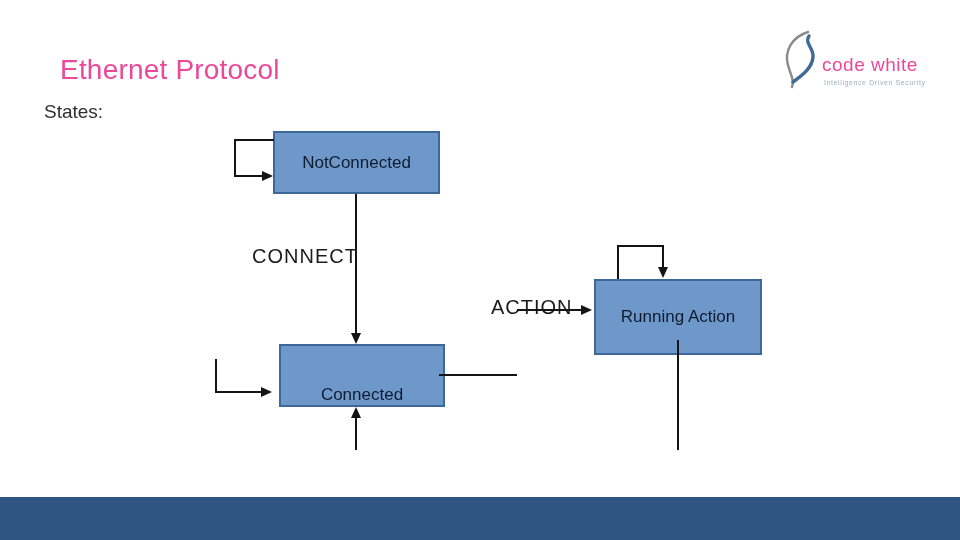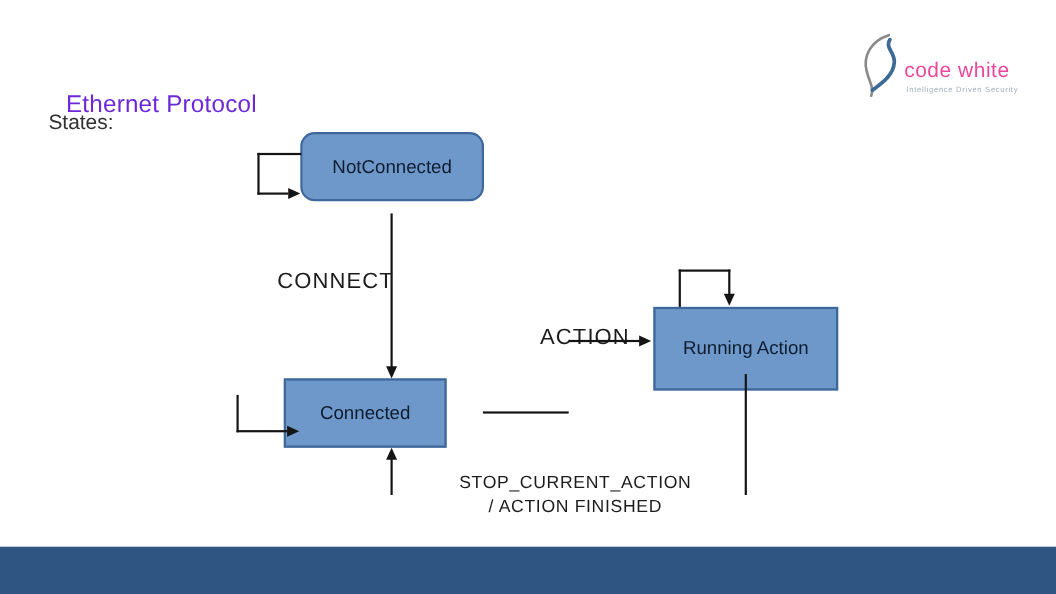--- a/index.html
+++ b/index.html
@@ -1,35 +1,35 @@
 <!DOCTYPE html>
 <html><head>
 <meta charset="utf-8">
 <style>
   html,body{margin:0;padding:0;background:#e8e8e8;}
   .slide{
     position:relative;width:960px;height:540px;background:#ffffff;
     font-family:"Liberation Sans","DejaVu Sans",sans-serif;overflow:hidden;
   }
   .abs{position:absolute;}
-  .page-title{left:60px;top:54px;font-size:22px;color:#6d28d9;letter-spacing:.2px;margin-top:28px;}
+  .page-title{left:60px;top:54px;font-size:28px;color:#ec4899;letter-spacing:.2px;}
   .subtitle{left:44px;top:101px;font-size:19px;color:#303030;}
   
   .logo{left:780px;top:28px;width:150px;height:66px;}
   .logo svg{position:absolute;left:0;top:0;}
   .logo-brand{position:absolute;left:42px;top:26px;font-size:19px;color:#ec4899;letter-spacing:.5px;}
   .logo-tagline{position:absolute;left:44px;top:51px;font-size:7px;color:#9fb0bc;letter-spacing:.6px;}
   
   .state-box{
     background:#6e98c9;border:2px solid #3f689a;box-sizing:border-box;
     display:flex;align-items:center;justify-content:center;
     font-size:17px;color:#0f1c30;
   }
-  .box-nc{left:273px;top:120px;width:167px;height:63px;border-radius:13px;}
-  .box-c{left:258px;top:344px;width:148px;height:63px;}
+  .box-nc{left:273px;top:131px;width:167px;height:63px;}
+  .box-c{left:279px;top:344px;width:166px;height:63px;align-items:flex-end;}
   .box-ra{left:594px;top:279px;width:168px;height:76px;}
   
   .h-line,.v-line{background:#141414;}
   .h-line{height:2px;}
   .v-line{width:2px;}
   
   .arrow-r{width:0;height:0;border-top:5px solid transparent;border-bottom:5px solid transparent;border-left:11px solid #141414;}
   .arrow-d{width:0;height:0;border-left:5px solid transparent;border-right:5px solid transparent;border-top:11px solid #141414;}
   .arrow-u{width:0;height:0;border-left:5px solid transparent;border-right:5px solid transparent;border-bottom:11px solid #141414;}
   
@@ -93,20 +93,16 @@
     <span>Running Action</span>
   </div>
 
   <div class="abs v-line" style="left:617px;top:245px;height:34px;"></div>
   <div class="abs h-line" style="left:617px;top:245px;width:47px;"></div>
   <div class="abs v-line" style="left:662px;top:245px;height:23px;"></div>
   <div class="abs arrow-d" style="left:658px;top:267px;"></div>
 
   <div class="abs v-line" style="left:677px;top:340px;height:110px;"></div>
 
-  <div class="abs stop-label">
-    <div>STOP_CURRENT_ACTION</div>
-    <div>/ ACTION FINISHED</div>
-  </div>
 
   <div class="abs footer-bar"></div>
 
 </div>
 
 </body></html>

